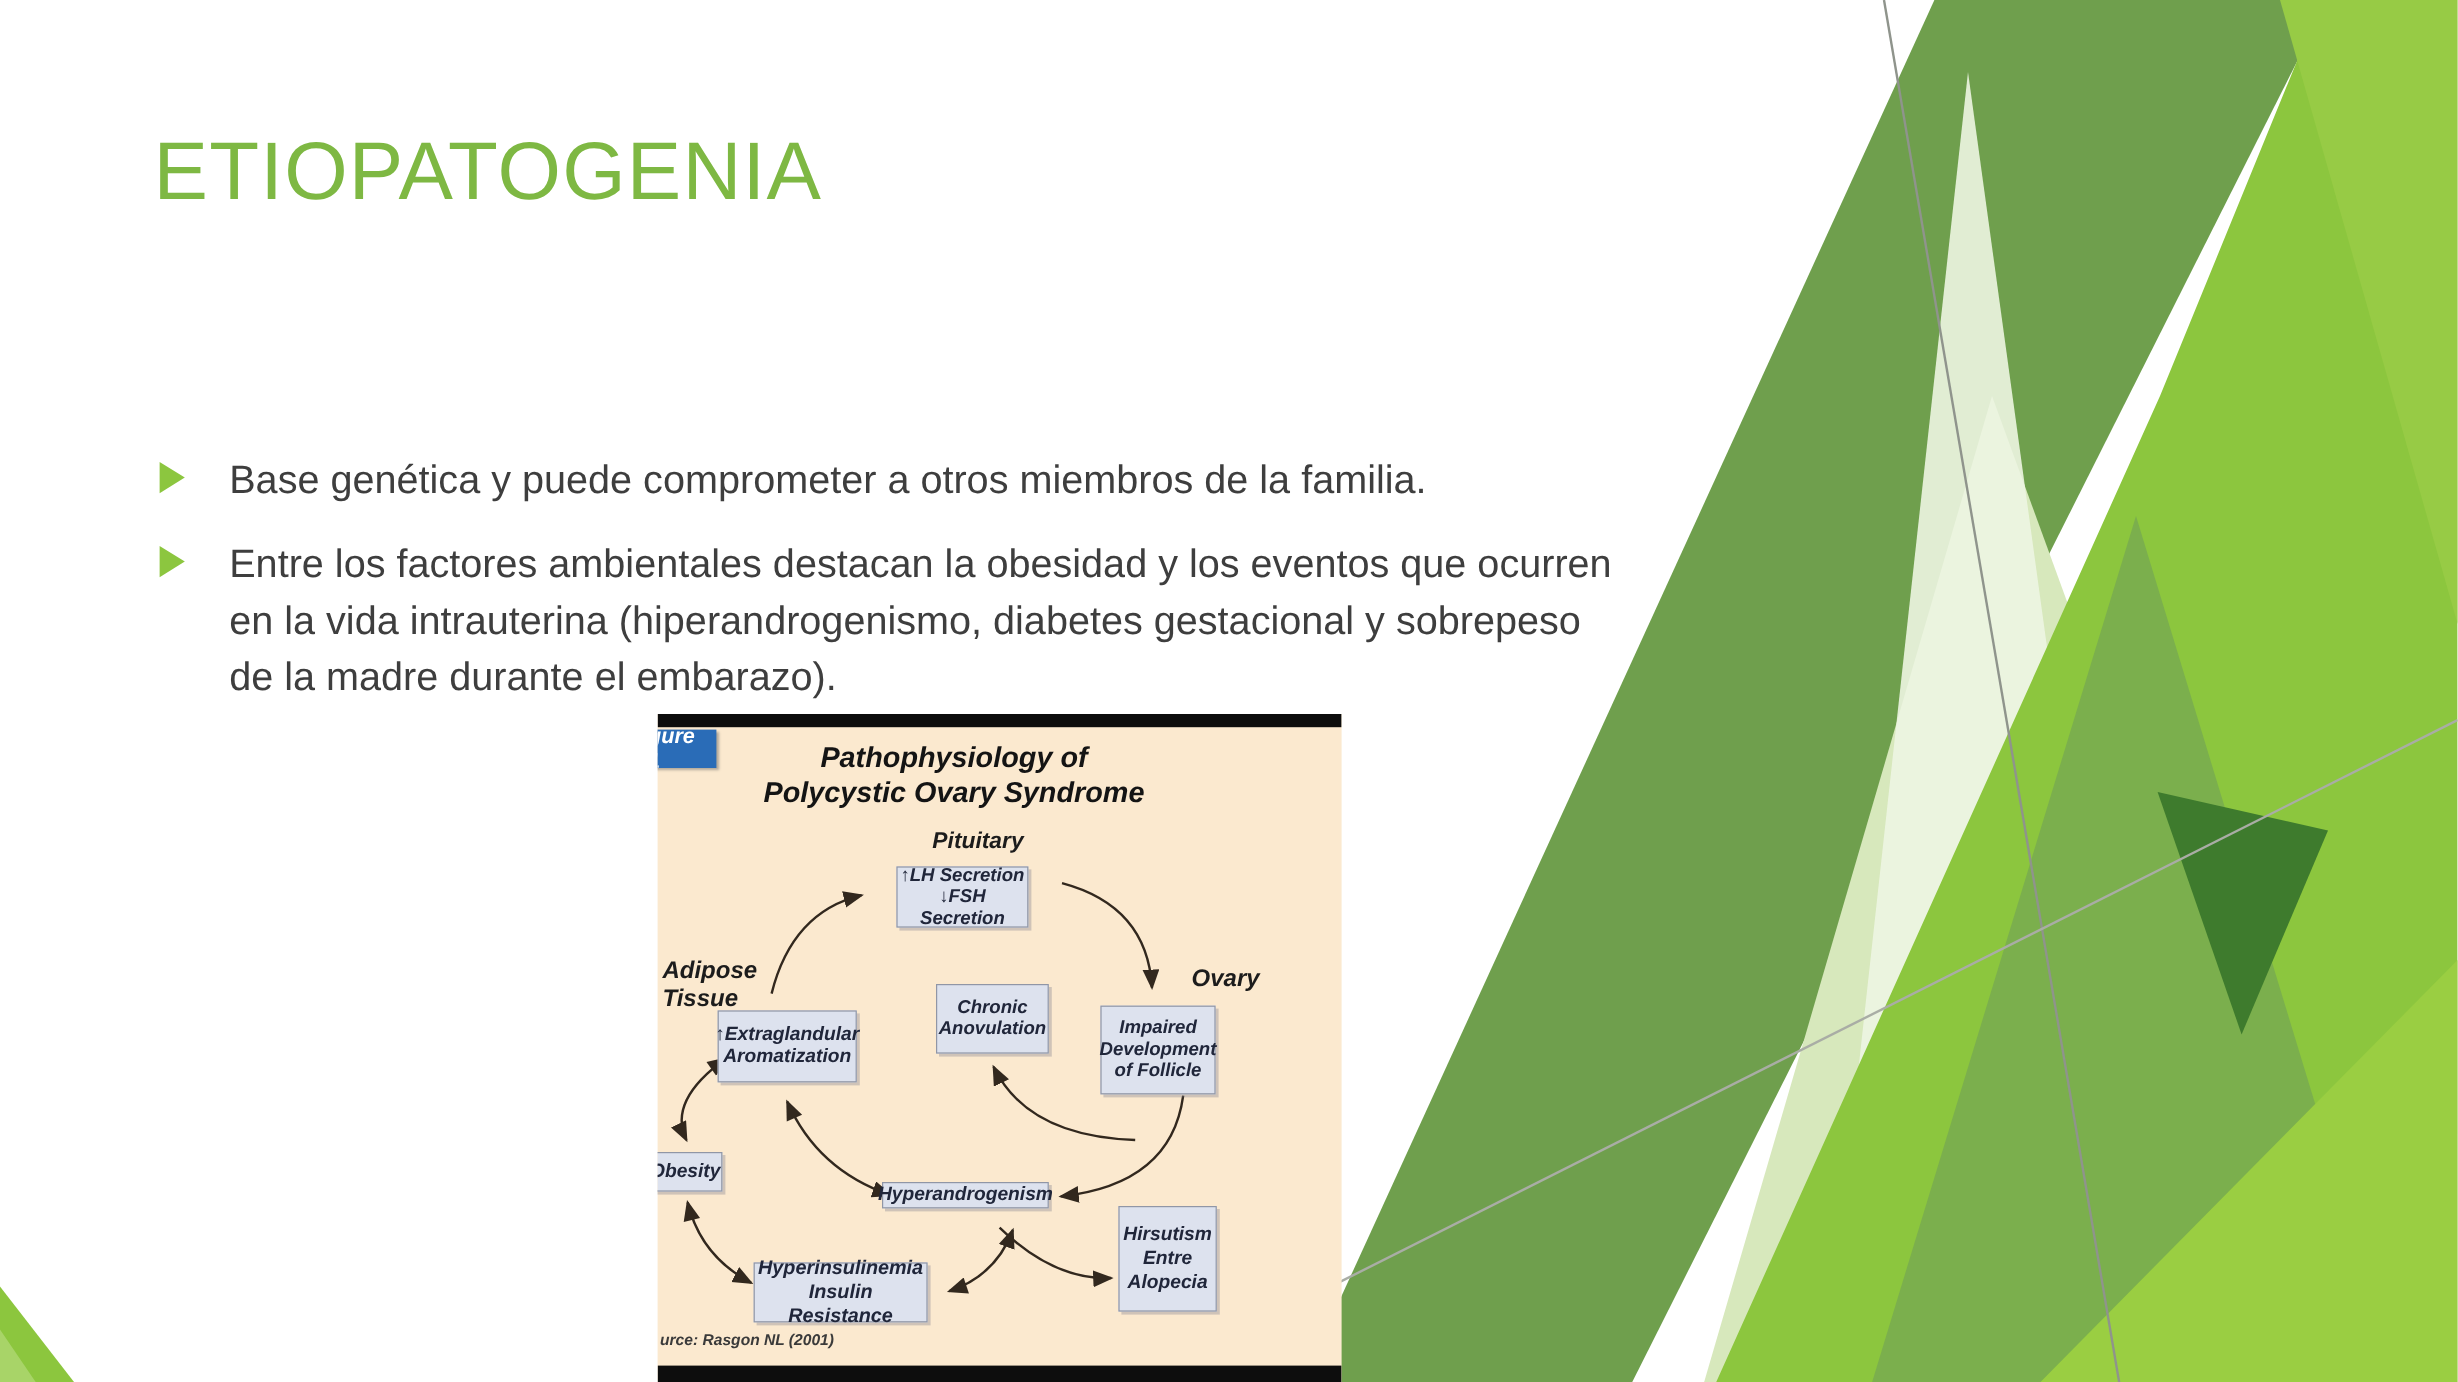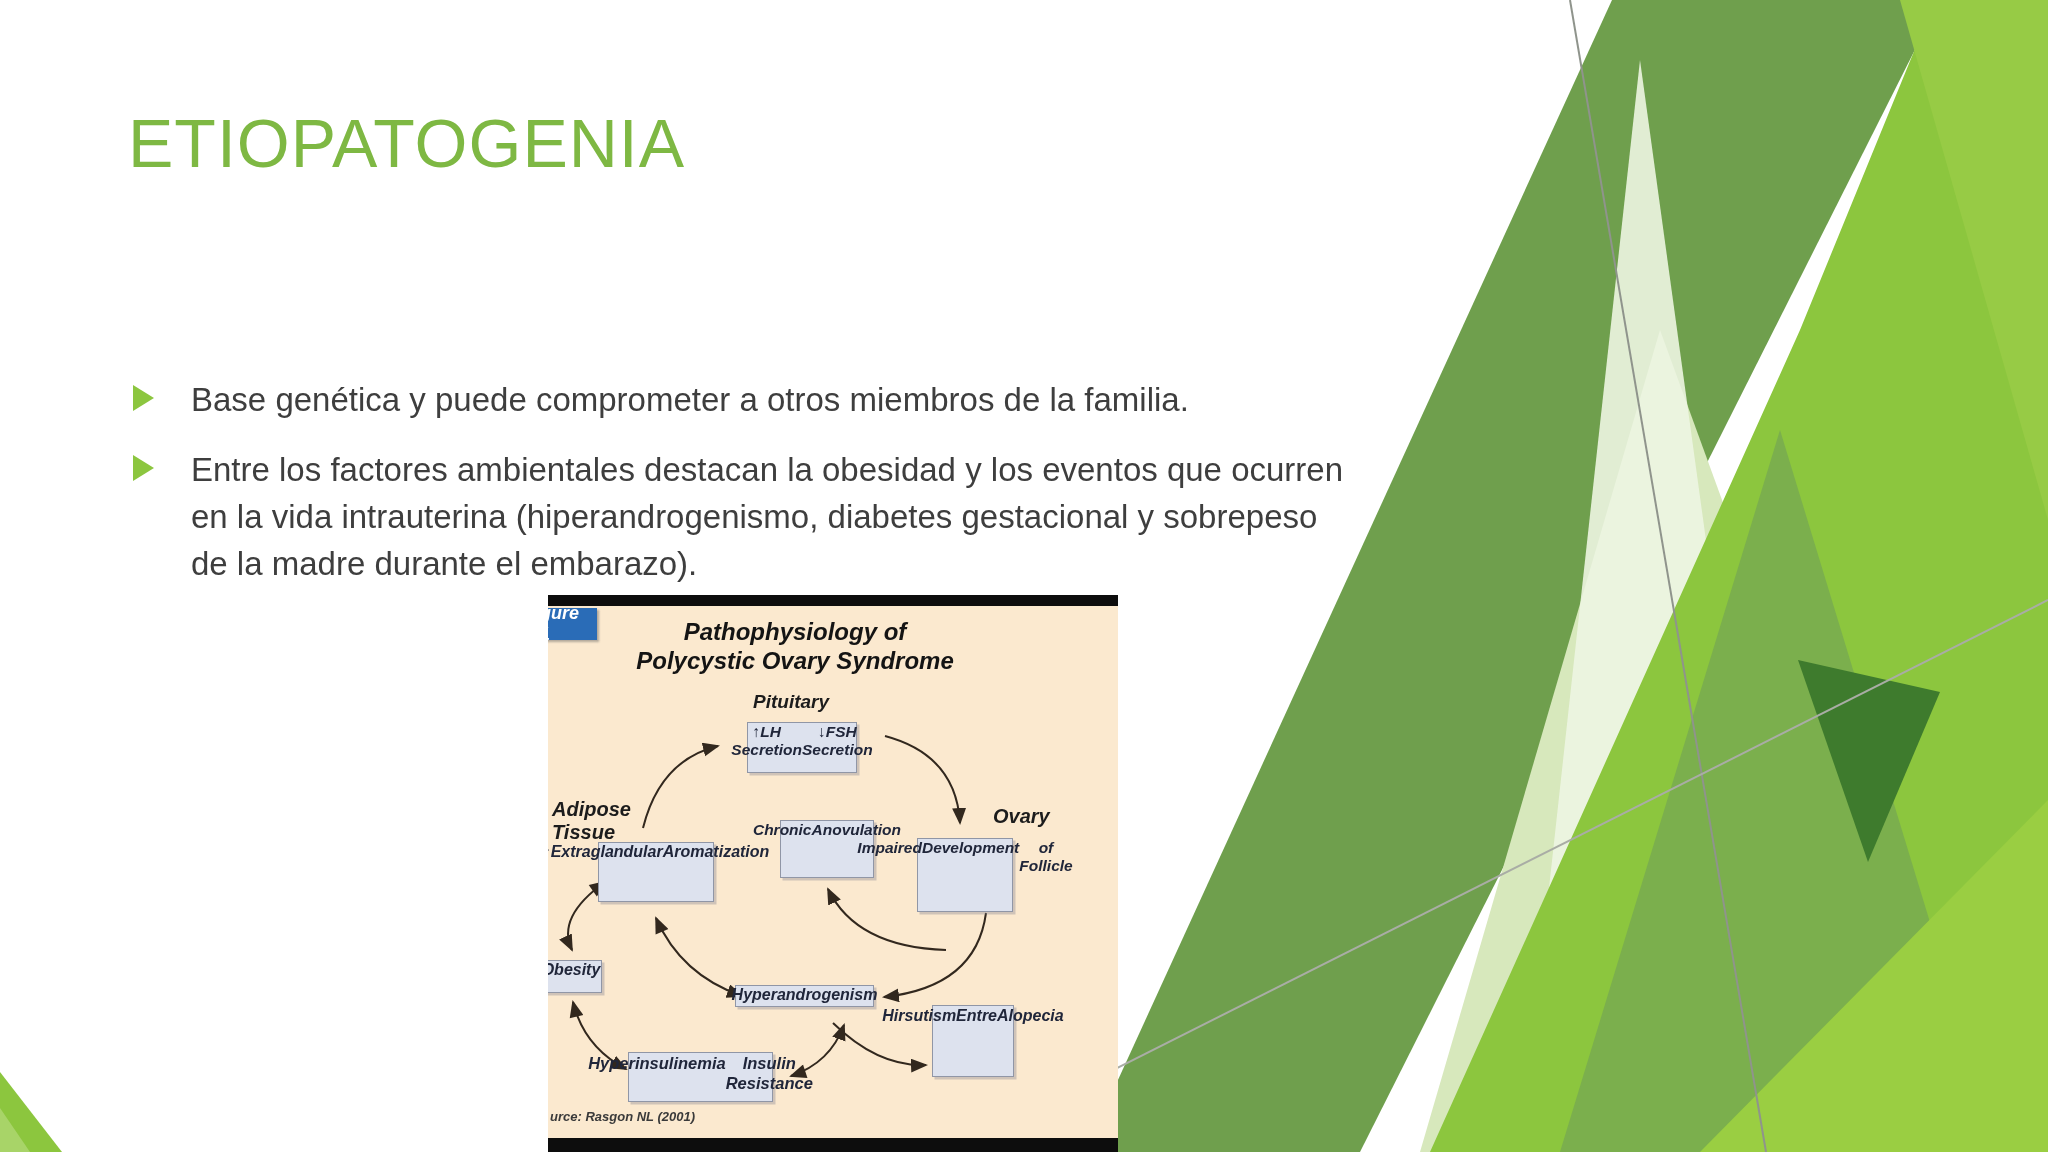--- a/index.html
+++ b/index.html
@@ -42,21 +42,21 @@
     box-shadow:2px 2px 2px rgba(90,90,90,.45);
   }
   .fig-title {
     position:absolute; left:32px; top:22px; width:430px; text-align:center;
     font-size:24px; line-height:29px; color:#141414;
   }
   .fig-label { position:absolute; font-size:20px; line-height:23px; color:#1c1c1c; }
   .fig-box {
     position:absolute; background:var(--box_fill,#DDE2EE);
     border:1.5px solid #9096A6; box-shadow:2.5px 2.5px 0 rgba(125,125,140,.35);
-    display:flex; flex-direction:row; align-items:flex-start; justify-content:center;
+    display:flex; flex-direction:column; align-items:center; justify-content:center;
     text-align:center; font-size:15.5px; line-height:18px; color:#20263a;
   }
   .fig-source { position:absolute; left:2px; top:514px; font-size:13px; color:#3a3a3a; }
   #fig-arrows { position:absolute; left:0; top:0; pointer-events:none; }
 </style>
 </head>
 <body>
 
 <svg id="deco" viewBox="0 0 2048 1152" aria-hidden="true">
   <polygon points="1612,0 1940,0 1360,1152 1085,1152" fill="#6F9F4D"></polygon>
@@ -92,21 +92,21 @@
   <div class="fig-bar top"></div>
   <div class="fig-bar bottom"></div>
 
   <div class="fig-badge">gure 1</div>
 
   <div class="fig-title">
     <div>Pathophysiology of</div>
     <div>Polycystic Ovary Syndrome</div>
   </div>
 
-  <div class="fig-label" style="left:205px; top:95px; width:100px; text-align:left; font-size:19px;">Pituitary</div>
+  <div class="fig-label" style="left:205px; top:95px; width:100px; text-align:right; font-size:19px;">Pituitary</div>
   <div class="fig-label" style="left:4px; top:203px;">
     <div>Adipose</div>
     <div>Tissue</div>
   </div>
   <div class="fig-label" style="left:445px; top:210px;">Ovary</div>
 
   <svg id="fig-arrows" width="570" height="557" viewBox="0 0 570 557">
     <defs>
       <marker id="ah" markerWidth="10" markerHeight="9" refX="7.5" refY="3.5" orient="auto">
         <path d="M0,0 L8.5,3.5 L0,7 z" fill="#32281E"></path>
@@ -140,21 +140,21 @@
     <div>Chronic</div>
     <div>Anovulation</div>
   </div>
   <div class="fig-box" style="left:369px; top:243px; width:96px; height:74px;">
     <div>Impaired</div>
     <div>Development</div>
     <div>of Follicle</div>
   </div>
   <div class="fig-box" style="left:-8px; top:365px; width:62px; height:33px; font-size:16px;">Obesity</div>
   <div class="fig-box" style="left:187px; top:390px; width:139px; height:22px; font-size:16px;">Hyperandrogenism</div>
-  <div class="fig-box" style="left:384px; top:410px; width:82px; height:72px; font-size:16px; line-height:20px;">
+  <div class="fig-box" style="left:384px; top:410px; width:82px; height:88px; font-size:16px; line-height:20px;">
     <div>Hirsutism</div>
     <div>Entre</div>
     <div>Alopecia</div>
   </div>
   <div class="fig-box" style="left:80px; top:457px; width:145px; height:50px; font-size:16.5px; line-height:20px;">
     <div>Hyperinsulinemia</div>
     <div>Insulin Resistance</div>
   </div>
 
   <div class="fig-source">urce: Rasgon NL (2001)</div>

